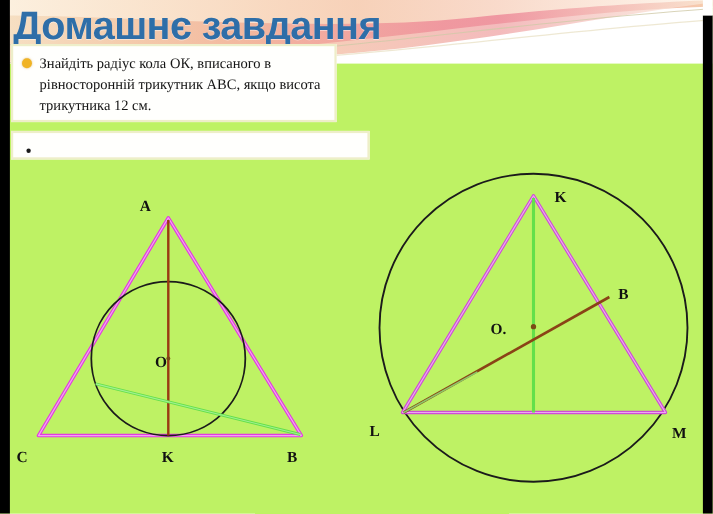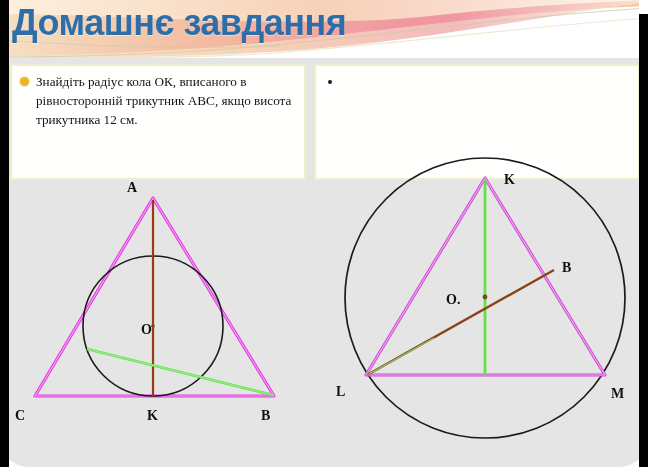--- a/index.html
+++ b/index.html
@@ -1,42 +1,42 @@
 <!DOCTYPE html>
 <html><head>
 <meta charset="utf-8">
 <style>
   html,body{margin:0;padding:0;}
   body{
     width:648px;height:467px;position:relative;overflow:hidden;
     background:#ffffff;
     font-family:"Liberation Serif", serif;
   }
-  #slide{position:absolute;inset:0;background:#e5e5e5;border-radius:28px;}
+  #slide{position:absolute;inset:0;background:#bef264;}
 
   
   .header-deco{position:absolute;left:0;top:0;width:648px;height:58px;overflow:hidden;}
   .header-deco svg{display:block;}
 
   
   .band-left{position:absolute;left:0;top:0;width:9px;height:467px;background:#000;}
   .band-right{position:absolute;right:0;top:14px;width:9px;height:453px;background:#000;}
   .band-bottom-right{position:absolute;right:0;top:0;width:9px;height:14px;background:#fff;}
 
   
   .title{
     position:absolute;left:12px;top:2px;
     font-family:"Liberation Sans", sans-serif;
     font-size:36px;font-weight:bold;letter-spacing:-.5px;
     color:#2E6EA8;white-space:nowrap;
     text-shadow:0 1px 0 rgba(255,255,255,.45);
   }
 
   
-  .boxrow{position:absolute;left:10px;top:64px;width:630px;height:116px;display:flex;gap:8px;}
+  .boxrow{position:absolute;left:10px;top:40px;width:630px;height:102px;display:flex;gap:8px;flex-direction:column;}
   .pbox{
     box-sizing:border-box;background:#fffffd;
     border:2px solid #eeeec9;
     padding:6px 8px 4px 6px;
     display:flex;align-items:flex-start;
   }
   .pbox.left{width:296px;}
   .pbox.right{width:326px;}
   .bullet-dot{
     flex:0 0 auto;width:9px;height:9px;border-radius:50%;

